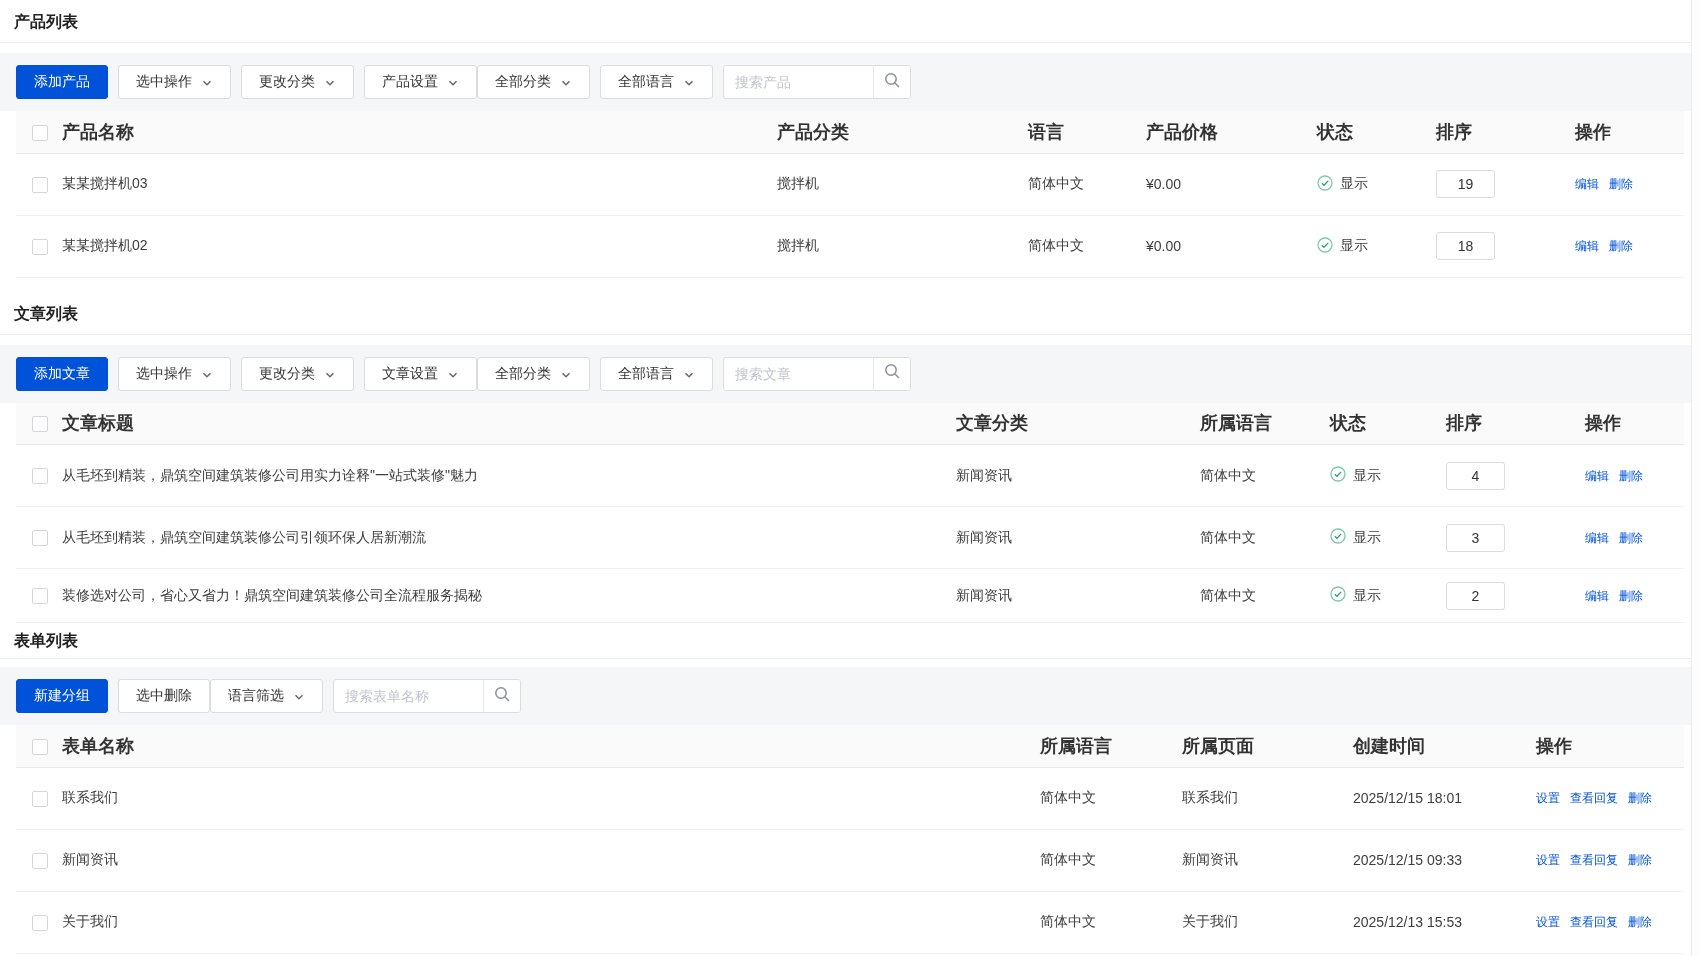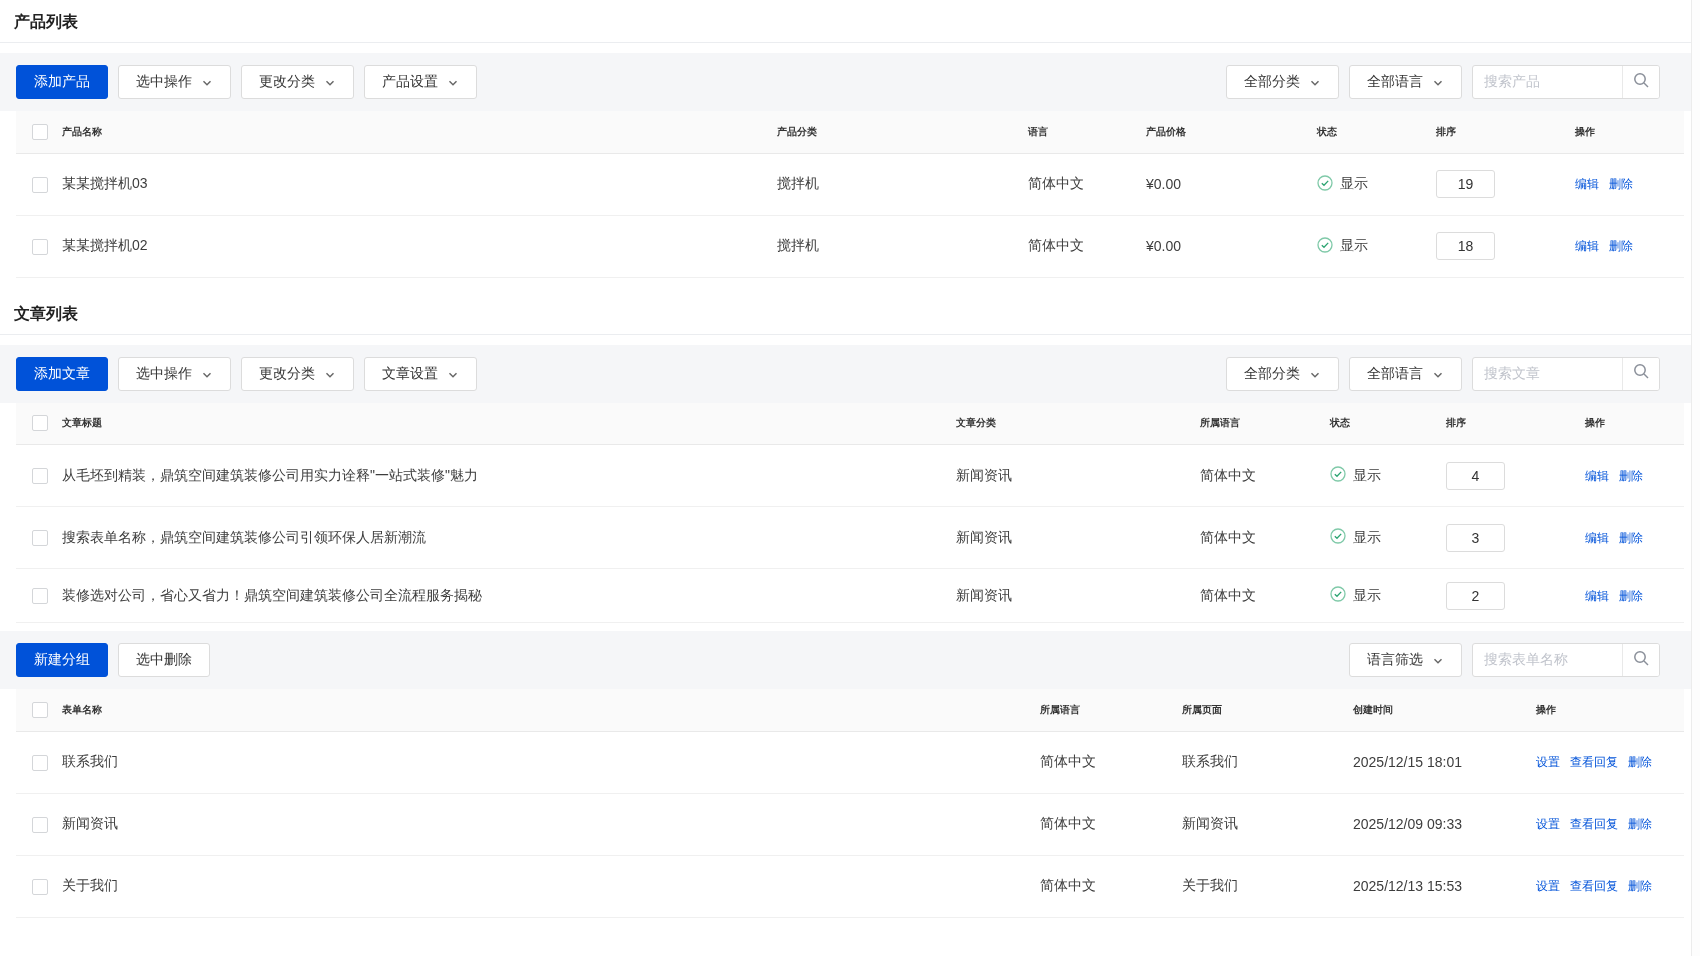--- a/index.html
+++ b/index.html
@@ -20,23 +20,22 @@
   }
   .sec-title{
     height:43px;line-height:43px;padding-left:14px;
     font-size:16px;font-weight:700;color:#222;
     border-bottom:1px solid #ebedf0;
     font-family:Liberation Serif, serif;
   }
   .gap14{margin-top:14px}
   .toolbar{
     margin-top:10px;height:58px;background:var(--band);
-    display:flex;align-items:center;justify-content:space-between;
+    display:flex;align-items:center;justify-content:flex-start;
     padding:0 40px 0 16px;
-    font-family:Liberation Serif, serif;
   }
   .tb-group{display:flex;align-items:center;gap:10px}
   .tb-group.right{}
   .btn{
     height:34px;padding:0 17px;background:#fff;border:1px solid var(--border);
     border-radius:3px;font-size:14px;color:var(--text);
     display:inline-flex;align-items:center;gap:9px;cursor:pointer;white-space:nowrap;
     font-family:inherit;
   }
   .btn.primary{background:var(--primary);border-color:var(--primary);color:#fff}
@@ -49,21 +48,21 @@
     border:none;outline:none;flex:1;min-width:0;padding:0 11px;
     font-size:14px;color:var(--text);font-family:inherit;background:transparent;
   }
   .search input::placeholder{color:#c1c4cc}
   .search .search-btn{
     width:37px;border-left:1px solid #e9e9e9;display:flex;align-items:center;
     justify-content:center;cursor:pointer;background:#fff;
   }
   table{width:1668px;margin:0 16px;border-collapse:collapse;table-layout:fixed}
   thead th{
-    height:42px;background:#fafafa;font-size:10px;font-weight:700;text-align:left;
+    height:42px;background:#fafafa;font-size:18px;font-weight:700;text-align:left;
     color:#333;border-bottom:1px solid var(--head-line);padding:0;
   }
   tbody td{
     height:62px;border-bottom:1px solid var(--row-line);
     font-size:14px;color:#3d3d3d;padding:0;white-space:nowrap;overflow:hidden;
   }
   tr.clipped td{height:54px;border-bottom:1px solid var(--row-line)}
   .cb{
     width:16px;height:16px;border:1px solid #d4d6d9;border-radius:2px;background:#fff;
     display:inline-block;vertical-align:middle;margin-left:16px;cursor:pointer;
@@ -299,21 +298,21 @@
                   <circle cx="8" cy="8" r="7" fill="none" stroke="#7fc9a8" stroke-width="1.3"></circle>
                   <path d="M4.8 8.2 L7 10.3 L11.2 5.9" fill="none" stroke="#2ba471" stroke-width="1.3"></path>
                 </svg></span>
           <span>显示</span>
             </span></td>
         <td><input class="sort-input" value="4" style=""></td>
         <td class="links"><a>编辑</a><a>删除</a></td>
       </tr>
       <tr>
         <td><span class="cb"></span></td>
-        <td>搜索表单名称，鼎筑空间建筑装修公司引领环保人居新潮流</td>
+        <td>从毛坯到精装，鼎筑空间建筑装修公司引领环保人居新潮流</td>
         <td>新闻资讯</td>
         <td>简体中文</td>
         <td><span class="status">
           <span><svg width="16" height="16" viewBox="0 0 16 16">
                   <circle cx="8" cy="8" r="7" fill="none" stroke="#7fc9a8" stroke-width="1.3"></circle>
                   <path d="M4.8 8.2 L7 10.3 L11.2 5.9" fill="none" stroke="#2ba471" stroke-width="1.3"></path>
                 </svg></span>
           <span>显示</span>
             </span></td>
         <td><input class="sort-input" value="3" style=""></td>
@@ -332,20 +331,21 @@
           <span>显示</span>
             </span></td>
         <td><input class="sort-input" value="2" style=""></td>
         <td class="links"><a>编辑</a><a>删除</a></td>
       </tr>
     </tbody>
   </table>
 </section>
 
 <section>
+  <div class="sec-title" style="height:36px;line-height:36px">表单列表</div>
 
   <div class="toolbar" style="margin-top:8px">
     <div class="tb-group">
       <button class="btn primary">
         <span>新建分组</span>
       </button>
       <button class="btn">
         <span>选中删除</span>
       </button>
     </div>
@@ -396,21 +396,21 @@
         <td>简体中文</td>
         <td>联系我们</td>
         <td>2025/12/15 18:01</td>
         <td class="links"><a>设置</a><a>查看回复</a><a>删除</a></td>
       </tr>
       <tr>
         <td><span class="cb"></span></td>
         <td>新闻资讯</td>
         <td>简体中文</td>
         <td>新闻资讯</td>
-        <td>2025/12/09 09:33</td>
+        <td>2025/12/15 09:33</td>
         <td class="links"><a>设置</a><a>查看回复</a><a>删除</a></td>
       </tr>
       <tr>
         <td><span class="cb"></span></td>
         <td>关于我们</td>
         <td>简体中文</td>
         <td>关于我们</td>
         <td>2025/12/13 15:53</td>
         <td class="links"><a>设置</a><a>查看回复</a><a>删除</a></td>
       </tr>

